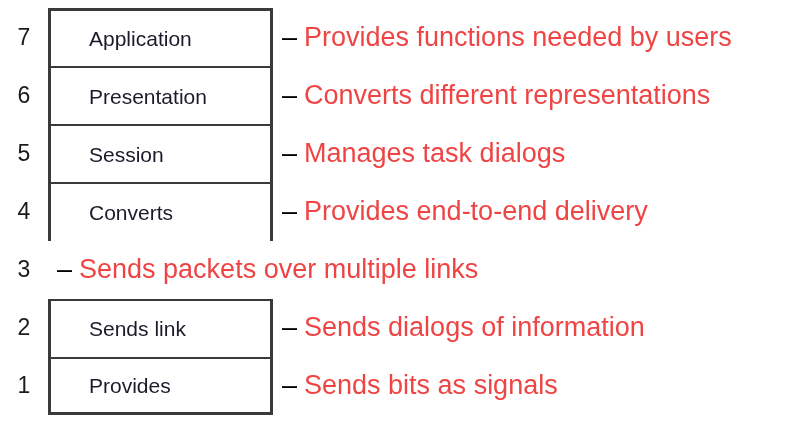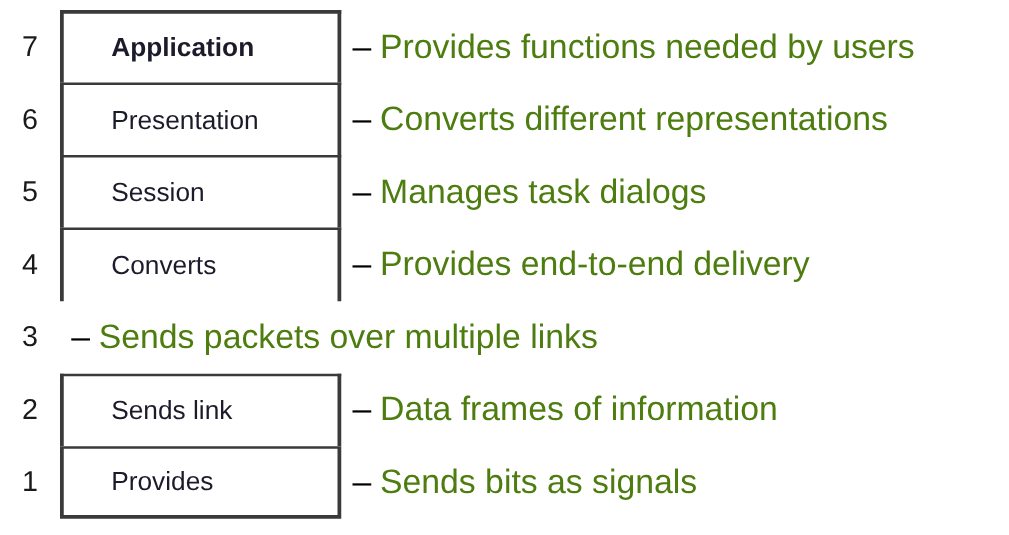--- a/index.html
+++ b/index.html
@@ -59,21 +59,20 @@
     box-sizing: border-box;
     border-left: 3px solid #3a3a3a;
     border-right: 3px solid #3a3a3a;
     border-top: 2px solid #3a3a3a;
     background: #ffffff;
     display: flex;
     align-items: center;
   }
   .layer-row:first-child .layer-box {
     border-top: 3px solid #3a3a3a;
-    font-weight: bold;
   }
   .layer-row:last-child .layer-box {
     border-bottom: 3px solid #3a3a3a;
   }
 
   .layer-name {
     padding-left: 38px;
     font-size: 21px;
     line-height: 1;
     color: #1b1b2b;
@@ -92,21 +91,21 @@
     font-size: 27px;
     line-height: 1;
     color: #000000;
     margin-right: 7px;
     display: inline-block;
   }
 
   .desc-text {
     font-size: 27px;
     line-height: 1;
-    color: #4d7c0f;
+    color: #ef4444;
     white-space: nowrap;
   }
 </style>
 </head>
 <body>
 
 <div id="osi-diagram">
   <div class="stack-rows">
 
     <div class="layer-row">
@@ -161,21 +160,21 @@
       </div>
     </div>
 
     <div class="layer-row">
       <div class="layer-number">2</div>
       <div class="layer-box">
         <span class="layer-name">Sends link</span>
       </div>
       <div class="layer-desc-cell">
         <span class="desc-dash">–</span>
-        <span class="desc-text">Data frames of information</span>
+        <span class="desc-text">Sends dialogs of information</span>
       </div>
     </div>
 
     <div class="layer-row">
       <div class="layer-number">1</div>
       <div class="layer-box">
         <span class="layer-name">Provides</span>
       </div>
       <div class="layer-desc-cell">
         <span class="desc-dash">–</span>

